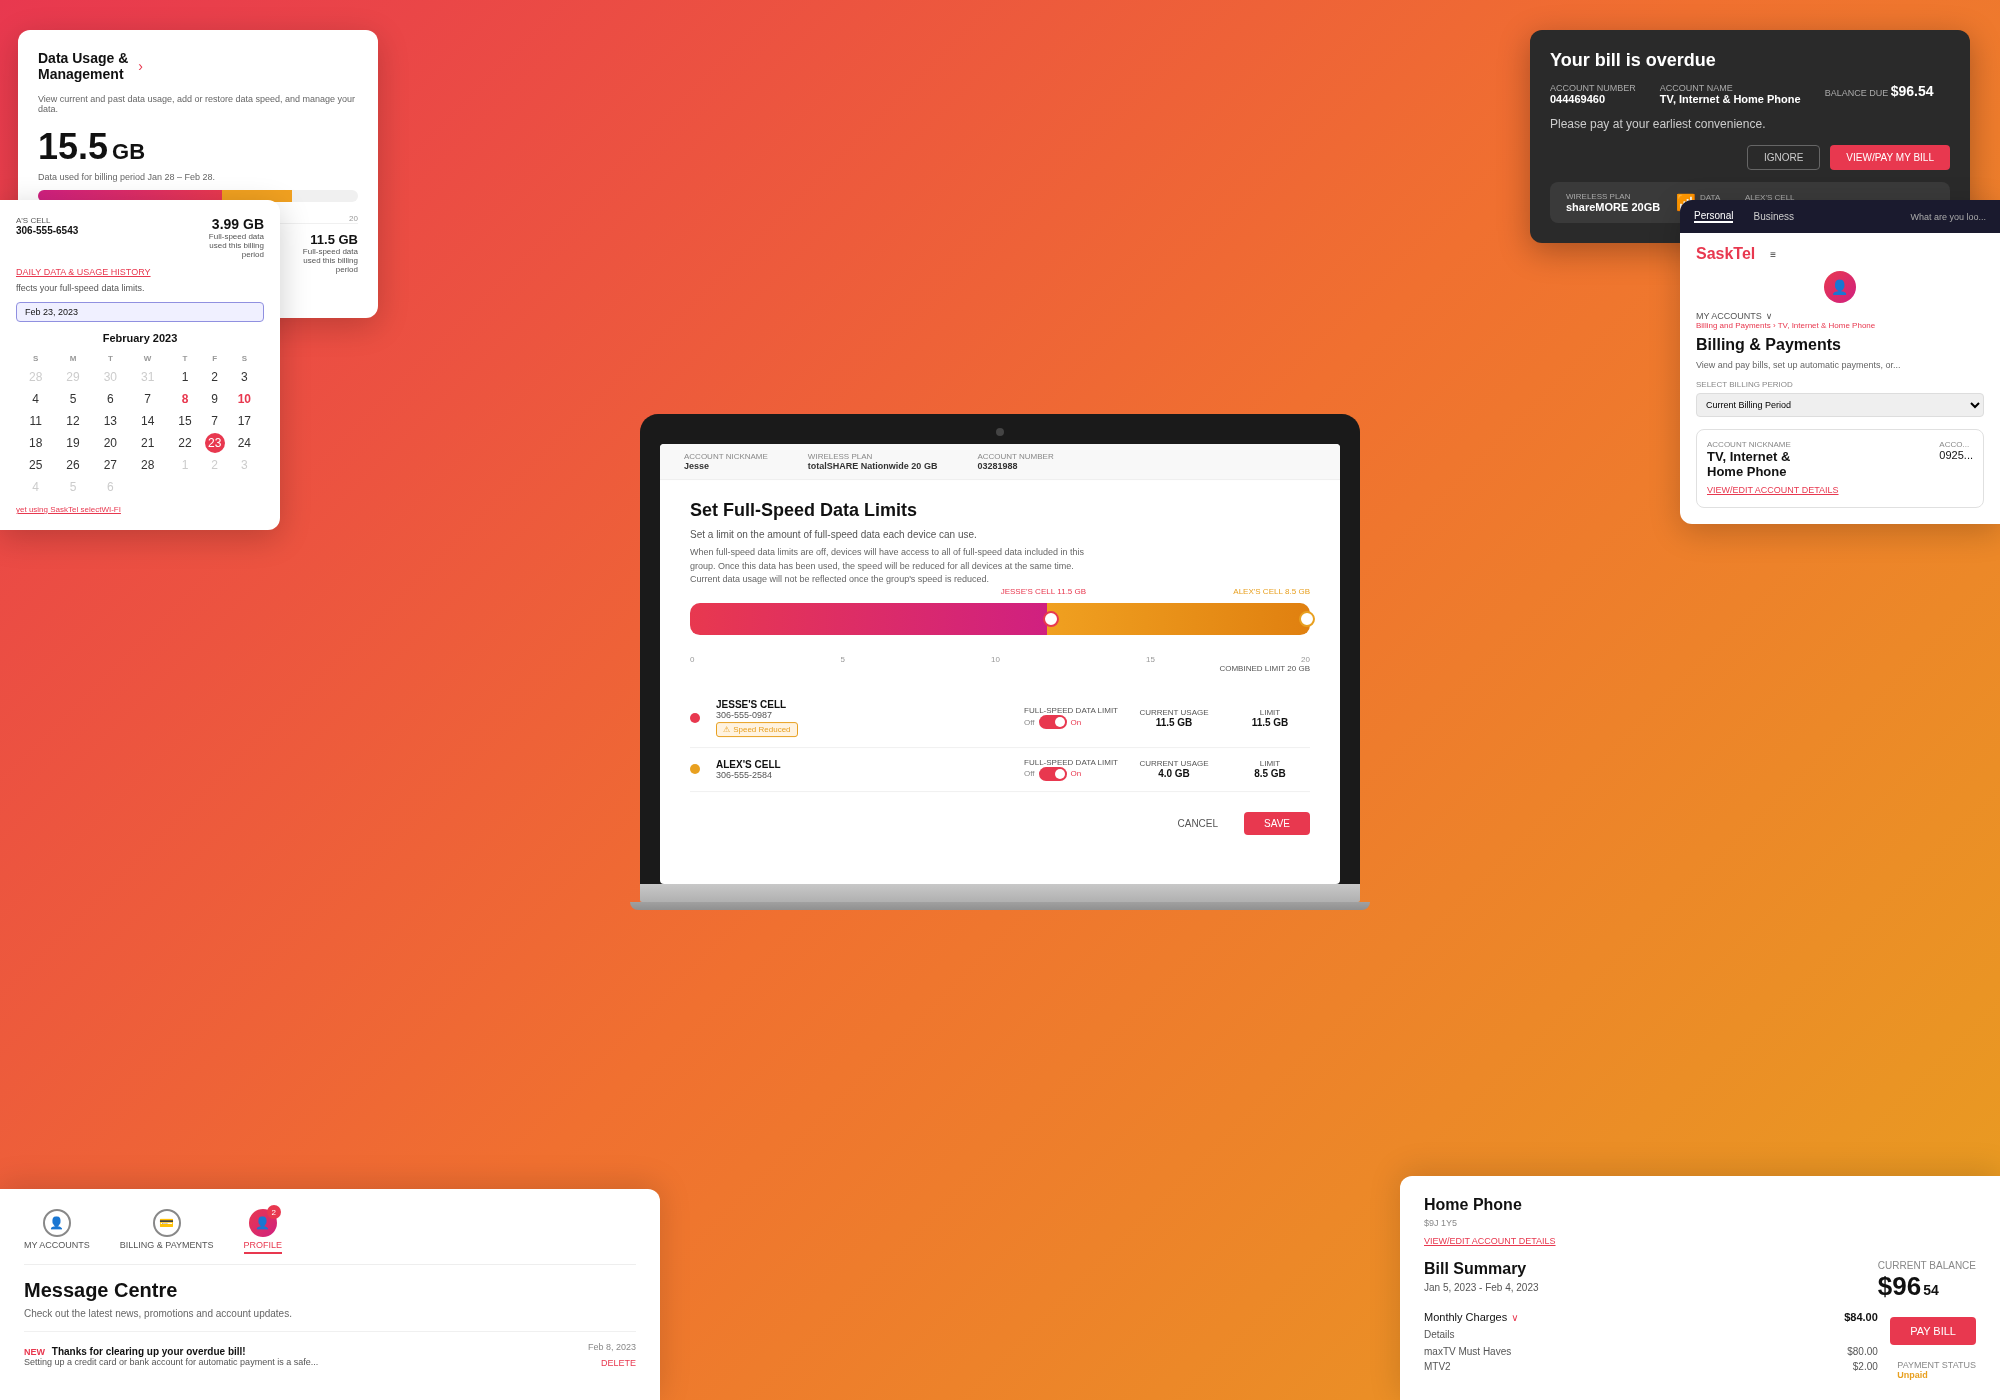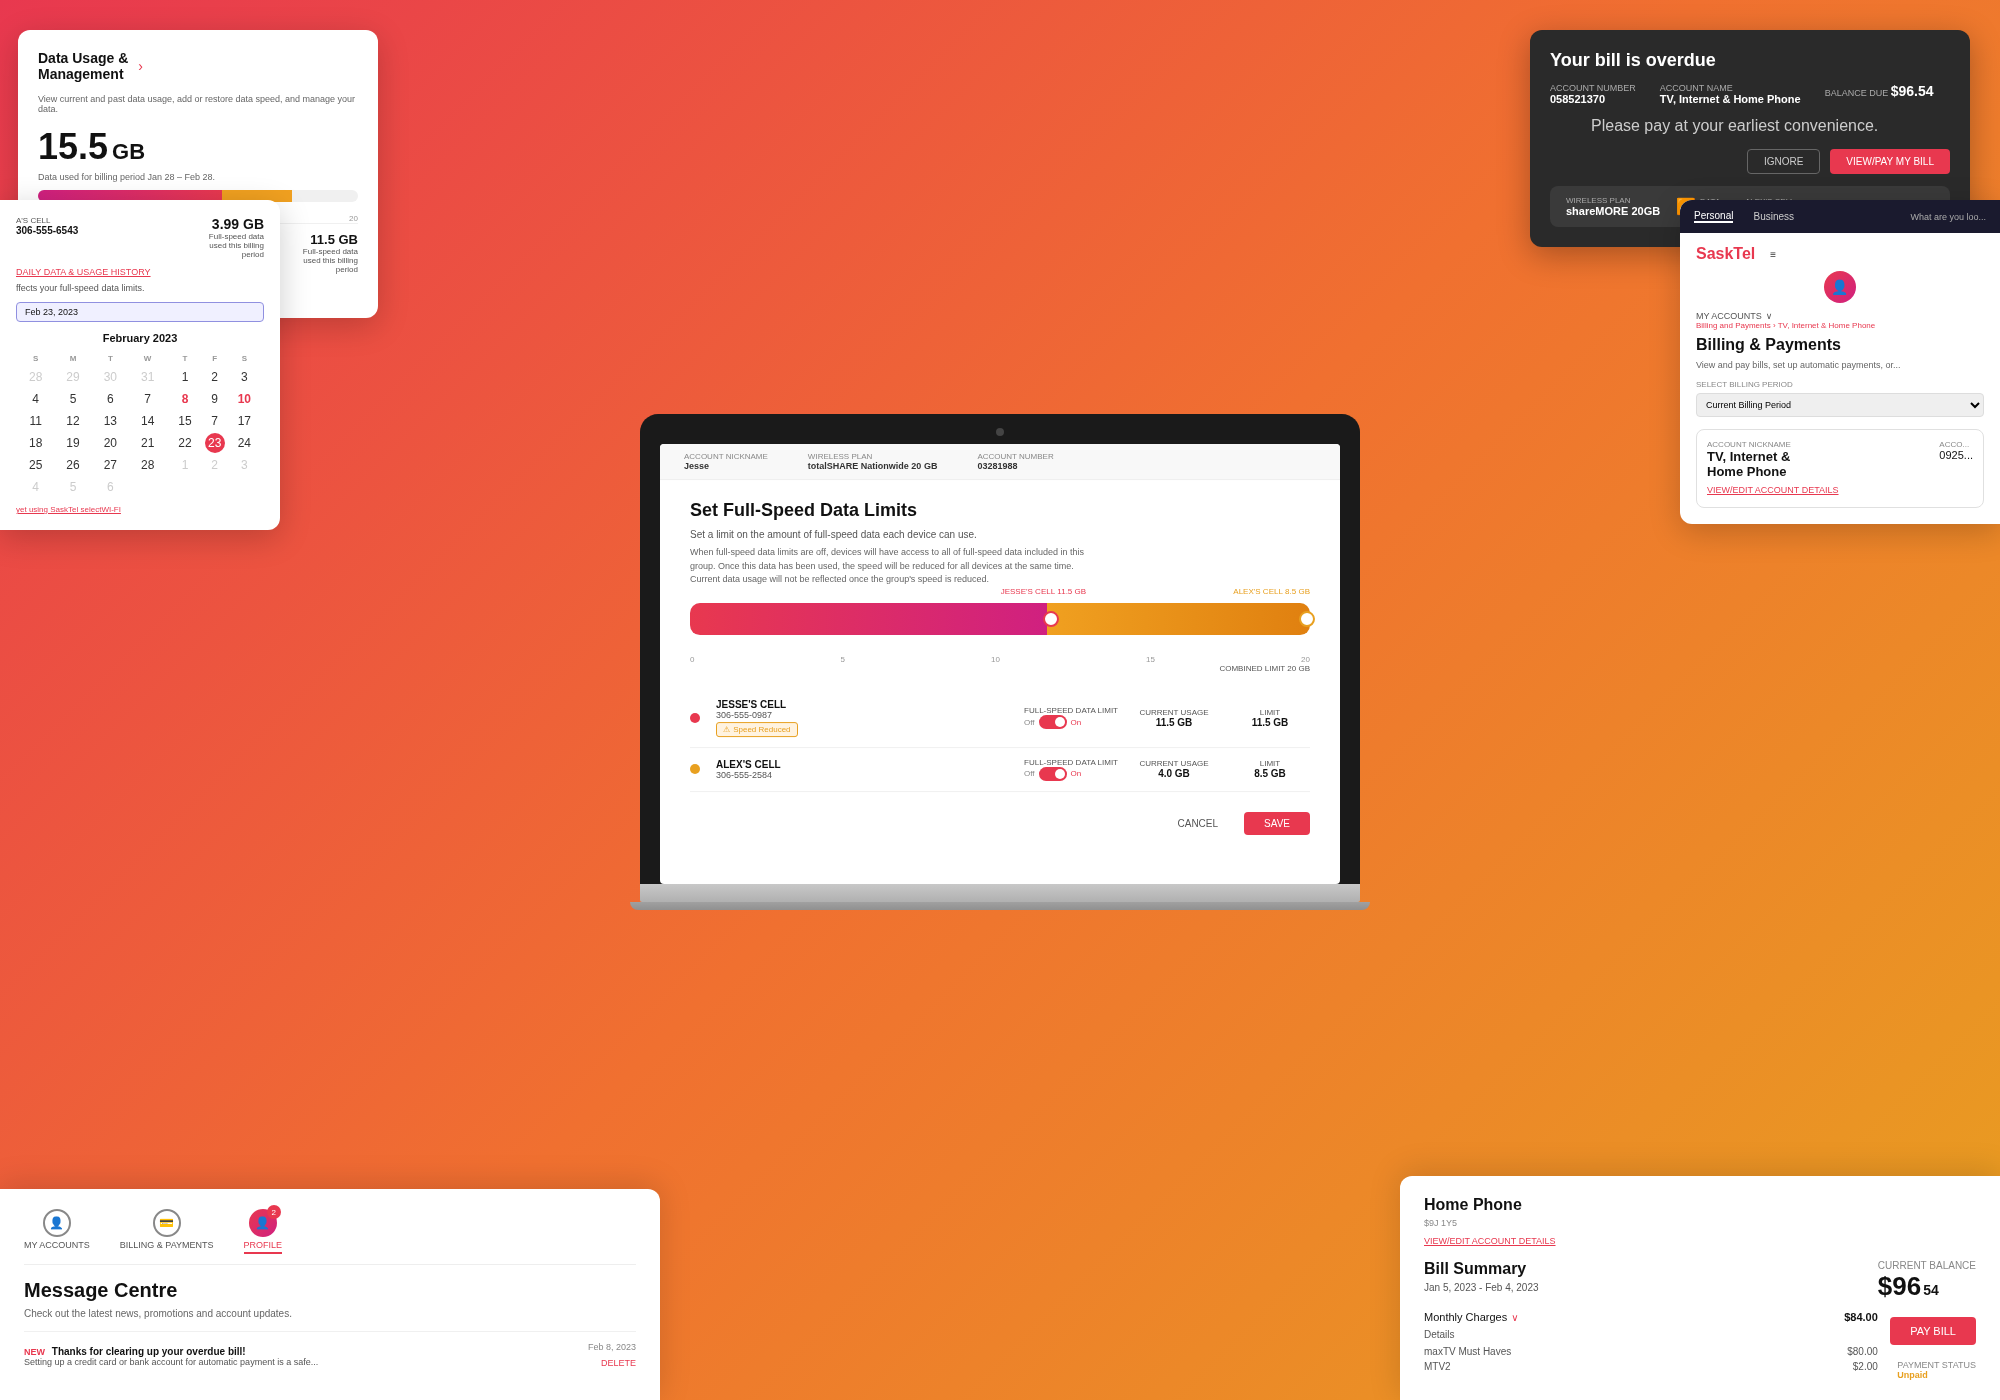--- a/index.html
+++ b/index.html
@@ -181,21 +181,21 @@
       box-shadow: 0 8px 32px rgba(0,0,0,0.3);
       padding: 20px;
       z-index: 5;
       color: #fff;
     }
     .card-bill-overdue .overdue-title { font-size: 18px; font-weight: bold; margin-bottom: 12px; }
     .bill-info-row { display: flex; gap: 24px; margin-bottom: 12px; }
     .bill-info-item { font-size: 9px; color: #aaa; }
     .bill-info-item strong { display: block; font-size: 11px; color: #fff; }
     .bill-info-item .balance { font-size: 14px; font-weight: bold; color: #fff; }
-    .overdue-msg { font-size: 16px; color: #ccc; margin-bottom: 14px; margin-left: 41px; }
+    .overdue-msg { font-size: 12px; color: #ccc; margin-bottom: 14px; }
     .overdue-buttons { display: flex; gap: 10px; justify-content: flex-end; }
     .btn-ignore { background: none; border: 1px solid #666; color: #ccc; padding: 6px 16px; border-radius: 4px; font-size: 10px; }
     .btn-view-pay { background: #e8384f; color: #fff; border: none; padding: 6px 16px; border-radius: 4px; font-size: 10px; }
     .plan-bar {
       background: #3a3a3a; border-radius: 8px; padding: 10px 16px;
       display: flex; align-items: center; gap: 16px; margin-top: 12px;
       font-size: 9px; color: #ccc;
     }
     .plan-bar .plan-name { font-size: 11px; font-weight: bold; color: #fff; }
     .plan-chevron { margin-left: auto; color: #888; }
@@ -369,21 +369,21 @@
     </div>
   </div>
   <a class="full-speed-link">full-speed data...</a>
 </div>
 
 <div class="card-bill-overdue">
   <div class="overdue-title">Your bill is overdue</div>
   <div class="bill-info-row">
     <div class="bill-info-item">
       <span>ACCOUNT NUMBER</span>
-      <strong>058521370</strong>
+      <strong>044469460</strong>
     </div>
     <div class="bill-info-item">
       <span>ACCOUNT NAME</span>
       <strong>TV, Internet &amp; Home Phone</strong>
     </div>
     <div class="bill-info-item">
       <span>BALANCE DUE</span>
       <span class="balance">$96.54</span>
     </div>
   </div>

